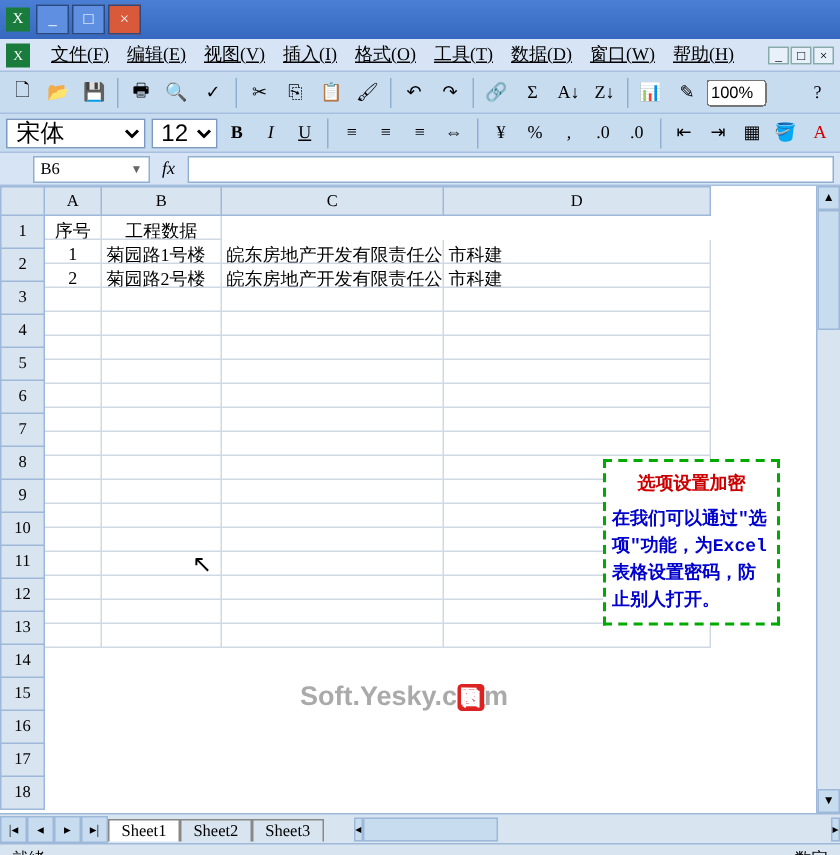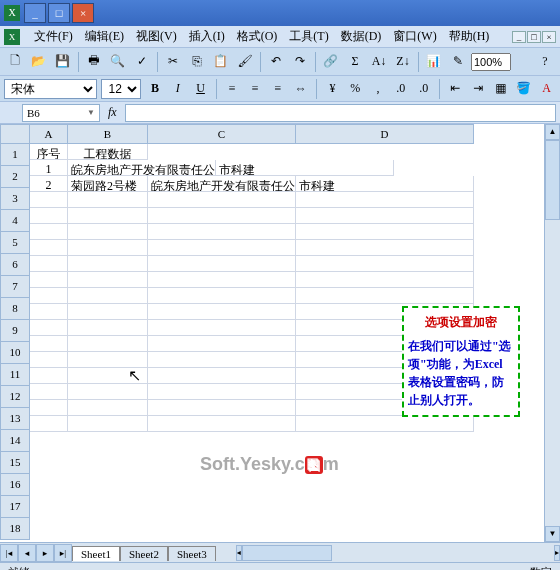--- a/index.html
+++ b/index.html
@@ -5,47 +5,47 @@
 * { box-sizing: border-box; margin: 0; padding: 0; }
 body { font-family: "SimSun", serif; font-size: 12px; background: #fff; width: 560px; height: 570px; overflow: hidden; position: relative; }
 .titlebar { background: linear-gradient(#4a7fd5, #3668c0); height: 26px; display: flex; align-items: center; padding: 0 4px; color: #fff; }
 .titlebar .icon-app { width: 16px; height: 16px; background: #1a7c3c; display: inline-block; margin-right: 4px; font-size: 10px; text-align: center; line-height: 16px; color: #fff; }
 .titlebar .title { flex: 1; font-size: 12px; letter-spacing: 1px; }
 .winbtns { display: flex; gap: 2px; }
 .winbtn { width: 22px; height: 20px; background: #5e8fe0; border: 1px solid #2a4a80; color: #fff; font-size: 11px; display: flex; align-items: center; justify-content: center; cursor: pointer; }
 .winbtn.close { background: #d85a3a; }
 .menubar { background: #d6e4f5; height: 22px; display: flex; align-items: center; padding: 0 4px; border-bottom: 1px solid #a8c0e0; }
 .menubar .app-icon { width: 16px; height: 16px; background: #1a7c3c; margin-right: 8px; font-size: 9px; text-align: center; line-height: 16px; color: #fff; }
-.menu-item { padding: 2px 6px; cursor: pointer; }
+.menu-item { padding: 2px 6px; cursor: pointer; text-decoration: underline; }
 .menuclose { margin-left: auto; display: flex; gap: 1px; }
 .menuclose span { width: 14px; height: 12px; border: 1px solid #8aa; font-size: 9px; text-align: center; line-height: 10px; cursor: pointer; background: #e8f0fa; }
 .toolbar { background: #c8dcf0; height: 28px; display: flex; align-items: center; padding: 2px 4px; gap: 2px; border-bottom: 1px solid #a8c0e0; }
 .tbtn { width: 22px; height: 22px; border: 1px solid transparent; display: flex; align-items: center; justify-content: center; cursor: pointer; font-size: 12px; }
 .tsep { width: 1px; height: 20px; background: #90b0d0; margin: 0 2px; }
 .zoom { width: 40px; font-size: 11px; padding: 1px; }
 .fmtbar { background: #c8dcf0; height: 26px; display: flex; align-items: center; padding: 2px 4px; gap: 4px; border-bottom: 1px solid #a8c0e0; }
-.font-sel { height: 20px; font-size: 12px; background: #fff; border: 1px solid #7a9ac0; padding: 0 2px; }
+.font-sel { height: 20px; font-size: 16px; background: #fff; border: 1px solid #7a9ac0; padding: 0 2px; }
 .namebox-row { background: #d6e4f5; height: 22px; display: flex; align-items: center; border-bottom: 1px solid #a8c0e0; }
 .namebox { width: 78px; background: #fff; border: 1px solid #90b0d0; margin-left: 22px; padding: 1px 4px; font-size: 11px; height: 18px; display: flex; align-items: center; }
 .namebox .dd { margin-left: auto; font-size: 8px; color: #666; }
 .fx-label { margin: 0 8px; font-style: italic; font-family: serif; text-align: center; }
 .fx-input { flex: 1; background: #fff; border: 1px solid #90b0d0; height: 18px; margin-right: 4px; }
 .grid-area { position: relative; height: 418px; display: flex; }
 .corner { width: 30px; height: 20px; background: #d8e4f0; border: 1px solid #9db8d8; }
 .colheads { display: flex; height: 20px; }
 .colhead { background: #d8e4f0; border: 1px solid #9db8d8; border-left: none; text-align: center; line-height: 18px; font-size: 11px; }
 .rowheads { width: 30px; }
 .rowhead { height: 22px; background: #d8e4f0; border: 1px solid #9db8d8; border-top: none; text-align: center; line-height: 20px; font-size: 11px; }
 .cells { position: relative; }
 .cellrow { display: flex; height: 16px; }
 .cell { border-right: 1px solid #d0d7e5; border-bottom: 1px solid #d0d7e5; padding: 2px 3px; font-size: 12px; overflow: hidden; white-space: nowrap; }
 .cell.hdr { text-align: center; font-weight: normal; }
 .cell.ctr { text-align: center; }
 .grid-body { flex: 1; overflow: hidden; position: relative; }
-.callout { position: absolute; right: 24px; top: 182px; width: 118px; border: 2px dashed #0a0; background: #fff; padding: 6px 4px; z-index: 5; }
+.callout { position: absolute; right: 24px; top: 182px; width: 118px; border: 2px dashed #0a0; background: #fff; padding: 6px 4px; z-index: 5; font-family: Liberation Mono, monospace; }
 .callout .t1 { color: #c00; font-weight: bold; text-align: center; margin-bottom: 6px; }
 .callout .t2 { color: #00c; font-weight: bold; line-height: 1.5; }
 .watermark { position: absolute; left: 200px; top: 330px; font-size: 18px; font-weight: bold; color: #aaa; font-family: Arial; text-shadow: 1px 1px 0 #fff, -1px -1px 0 #fff; z-index: 3; }
 .watermark .red { display: inline-block; width: 18px; height: 18px; background: #d22; color: #fff; font-size: 12px; text-align: center; line-height: 18px; border-radius: 3px; vertical-align: middle; }
 .cursor { position: absolute; left: 128px; top: 242px; font-size: 16px; z-index: 4; pointer-events: none; }
 .scroll-v { width: 16px; background: #d8e4f0; border-left: 1px solid #9db8d8; display: flex; flex-direction: column; }
 .sbtn { height: 16px; background: #c8dcf0; border: 1px solid #9db8d8; font-size: 8px; text-align: center; line-height: 14px; cursor: pointer; }
 .track { flex: 1; position: relative; }
 .thumb-v { position: absolute; top: 0; left: 0; right: 0; height: 80px; background: #c8dcf0; border: 1px solid #9db8d8; }
 .tabbar { height: 20px; background: #d8e4f0; display: flex; align-items: center; border-top: 1px solid #9db8d8; }
@@ -195,20 +195,21 @@
           <div class="rowhead">17</div>
           <div class="rowhead">18</div>
         </div>
       <div class="cells" id="cells">
           <div class="cellrow">
             <div class="cell hdr" style="width: 38px;">序号</div>
             <div class="cell hdr" style="width: 80px;">工程数据</div>
           </div>
           <div class="cellrow">
             <div class="cell ctr" style="width: 38px;">1</div>
+            <div class="cell" style="width: 80px;">菊园路1号楼</div>
             <div class="cell" style="width: 148px;">皖东房地产开发有限责任公司</div>
             <div class="cell" style="width: 178px;">市科建</div>
           </div>
           <div class="cellrow">
             <div class="cell ctr" style="width: 38px;">2</div>
             <div class="cell" style="width: 80px;">菊园路2号楼</div>
             <div class="cell" style="width: 148px;">皖东房地产开发有限责任公司</div>
             <div class="cell" style="width: 178px;">市科建</div>
           </div>
           <div class="cellrow">

